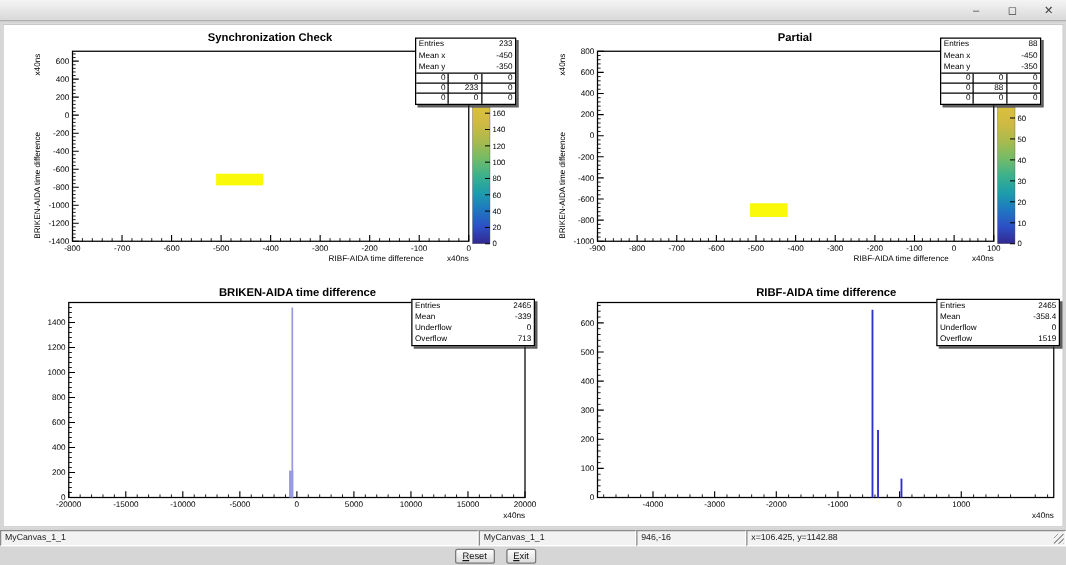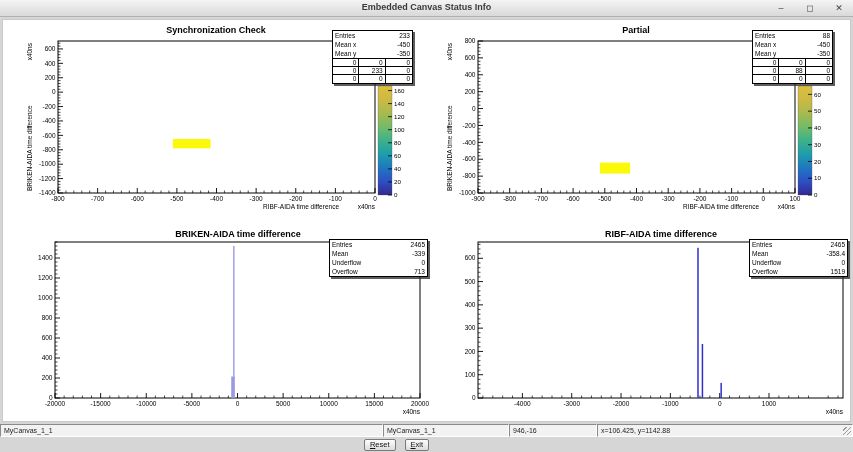--- a/index.html
+++ b/index.html
@@ -43,21 +43,20 @@
   .btnrow .inner{display:flex;gap:9px;transform:translateX(-45px);margin-left:30px;}
   .gbtn{font-size:7.5px;line-height:10px;padding:0 5px;height:12px;
     background:linear-gradient(#fdfdfd,#dcdcdc);border:1px solid #7a7a7a;border-radius:2px;
     color:#111;cursor:default;box-sizing:border-box;}
   .gbtn .init{text-decoration:underline;}
 </style>
 </head>
 <body>
 
 <div class="titlebar">
-  <span class="wtitle">Embedded Canvas Status Info</span>
 
   <div class="wcontrols" style="position:absolute;right:8px;top:2px;display:flex;gap:17px;">
     <span class="wbtn">–</span>
     <span class="wbtn">◻</span>
     <span class="wbtn">✕</span>
   </div>
 </div>
 
 <div class="canvas">
 

